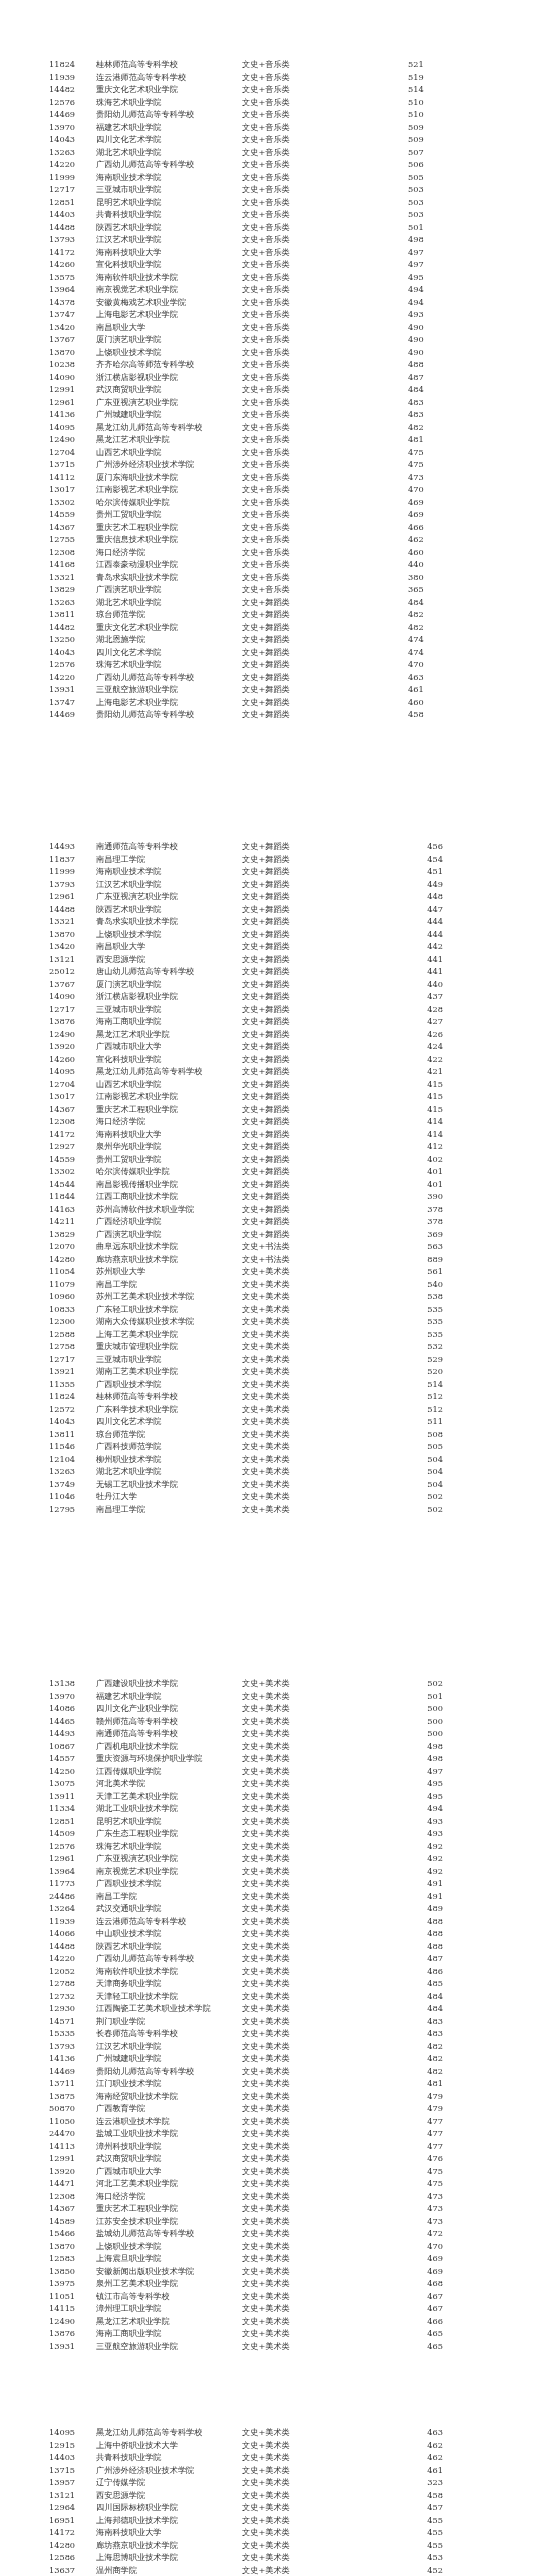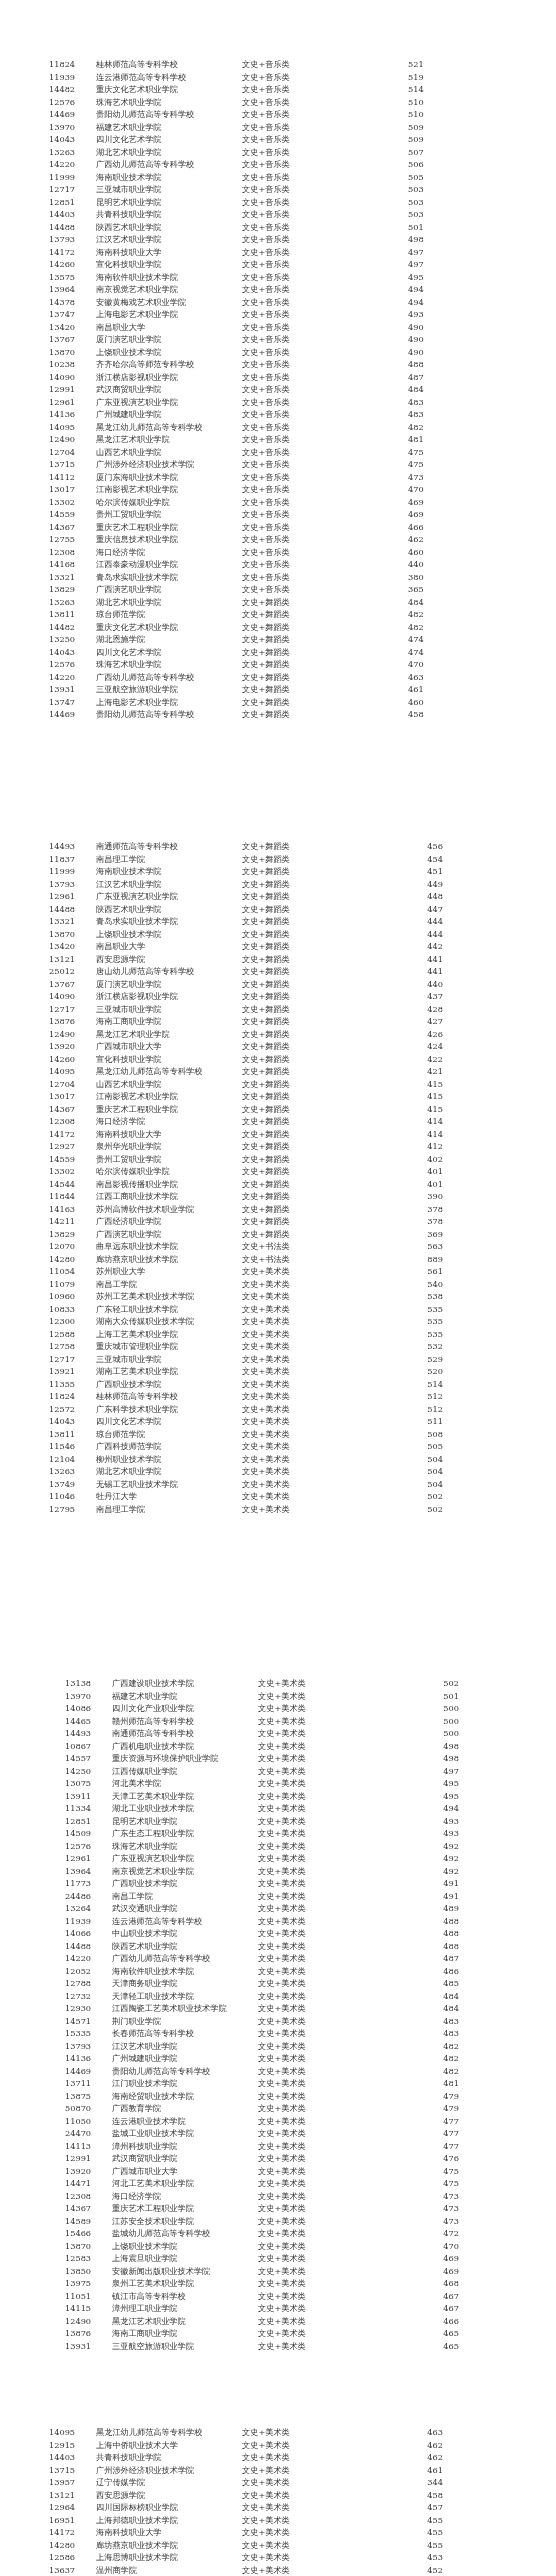--- a/index.html
+++ b/index.html
@@ -657,21 +657,21 @@
         <span class="c-cat">文史+美术类</span>
         <span class="c-score">502</span>
       </div>
       <div class="row">
         <span class="c-code">12795</span>
         <span class="c-name">南昌理工学院</span>
         <span class="c-cat">文史+美术类</span>
         <span class="c-score">502</span>
       </div>
     </div>
-    <div class="block" style="top: 1677px; margin-left: 16px;">
+    <div class="block" style="top: 1677px;">
       <div class="row">
         <span class="c-code">13138</span>
         <span class="c-name">广西建设职业技术学院</span>
         <span class="c-cat">文史+美术类</span>
         <span class="c-score">502</span>
       </div>
       <div class="row">
         <span class="c-code">13970</span>
         <span class="c-name">福建艺术职业学院</span>
         <span class="c-cat">文史+美术类</span>
@@ -1012,21 +1012,21 @@
       <div class="row">
         <span class="c-code">13715</span>
         <span class="c-name">广州涉外经济职业技术学院</span>
         <span class="c-cat">文史+美术类</span>
         <span class="c-score">461</span>
       </div>
       <div class="row">
         <span class="c-code">13957</span>
         <span class="c-name">辽宁传媒学院</span>
         <span class="c-cat">文史+美术类</span>
-        <span class="c-score">344</span>
+        <span class="c-score">323</span>
       </div>
       <div class="row">
         <span class="c-code">13121</span>
         <span class="c-name">西安思源学院</span>
         <span class="c-cat">文史+美术类</span>
         <span class="c-score">458</span>
       </div>
       <div class="row">
         <span class="c-code">12964</span>
         <span class="c-name">四川国际标榜职业学院</span>

